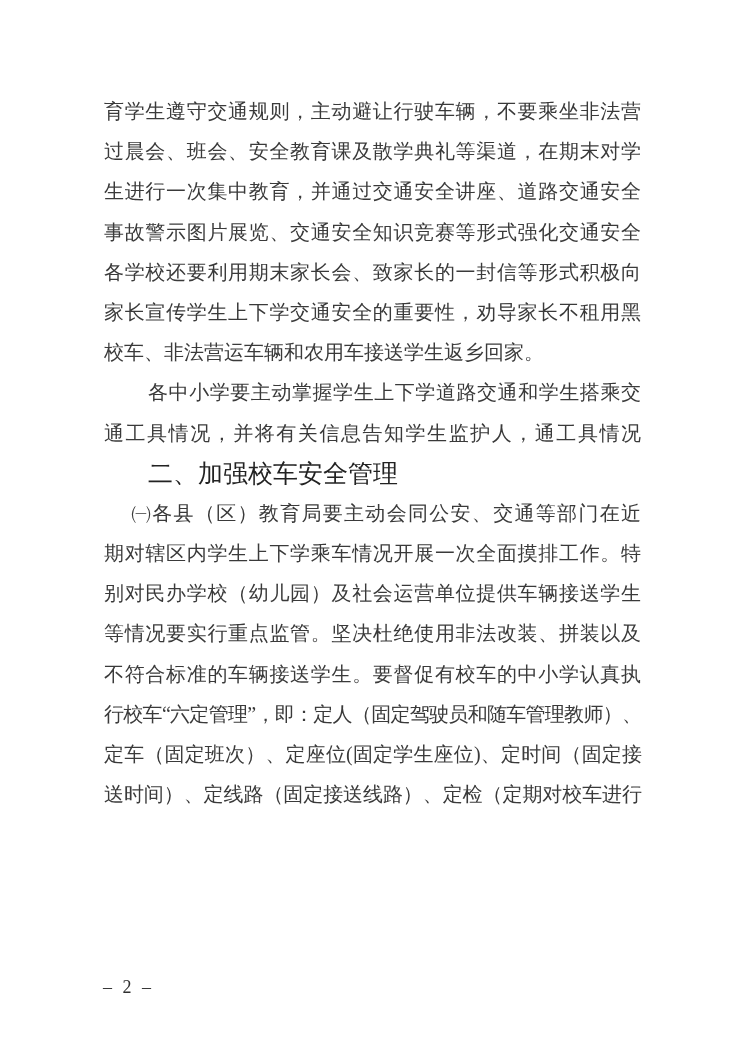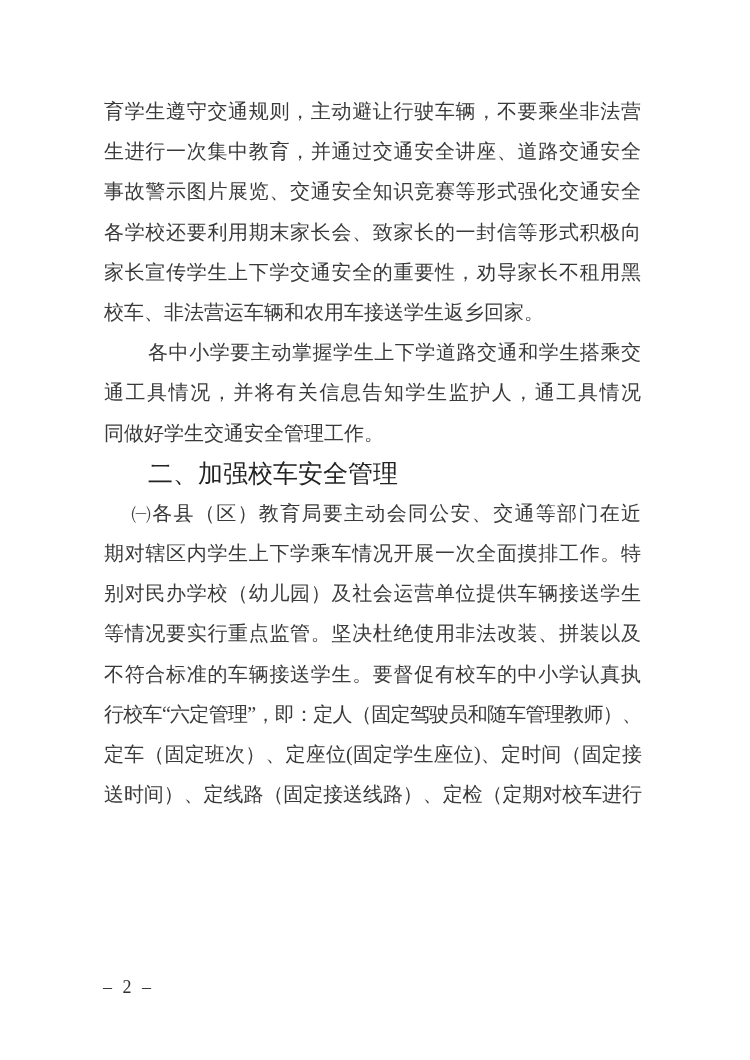--- a/index.html
+++ b/index.html
@@ -61,28 +61,28 @@
     font-family: "Liberation Serif", "DejaVu Serif", serif;
   }
 </style>
 </head>
 <body>
 
 <div class="page">
 
   <div class="body-text">
     <div class="line jfull">育学生遵守交通规则，主动避让行驶车辆，不要乘坐非法营</div>
+    <div class="line jfull">过晨会、班会、安全教育课及散学典礼等渠道，在期末对学</div>
     <div class="line jfull">生进行一次集中教育，并通过交通安全讲座、道路交通安全</div>
     <div class="line jfull">事故警示图片展览、交通安全知识竞赛等形式强化交通安全</div>
     <div class="line jfull">各学校还要利用期末家长会、致家长的一封信等形式积极向</div>
     <div class="line jfull">家长宣传学生上下学交通安全的重要性，劝导家长不租用黑</div>
     <div class="line">校车、非法营运车辆和农用车接送学生返乡回家。</div>
     <div class="line jfull ind2">各中小学要主动掌握学生上下学道路交通和学生搭乘交</div>
     <div class="line jfull">通工具情况，并将有关信息告知学生监护人，通工具情况</div>
-    <div class="line">同做好学生交通安全管理工作。</div>
     <div class="line heading ind2">二、加强校车安全管理</div>
     <div class="line jfull ind15">㈠各县（区）教育局要主动会同公安、交通等部门在近</div>
     <div class="line jfull">期对辖区内学生上下学乘车情况开展一次全面摸排工作。特</div>
     <div class="line jfull">别对民办学校（幼儿园）及社会运营单位提供车辆接送学生</div>
     <div class="line jfull">等情况要实行重点监管。坚决杜绝使用非法改装、拼装以及</div>
     <div class="line jfull">不符合标准的车辆接送学生。要督促有校车的中小学认真执</div>
     <div class="line jfull tight">行校车“六定管理”，即：定人（固定驾驶员和随车管理教师）、</div>
     <div class="line jfull tight">定车（固定班次）、定座位(固定学生座位)、定时间（固定接</div>
     <div class="line jfull tight">送时间）、定线路（固定接送线路）、定检（定期对校车进行</div>
   </div>

